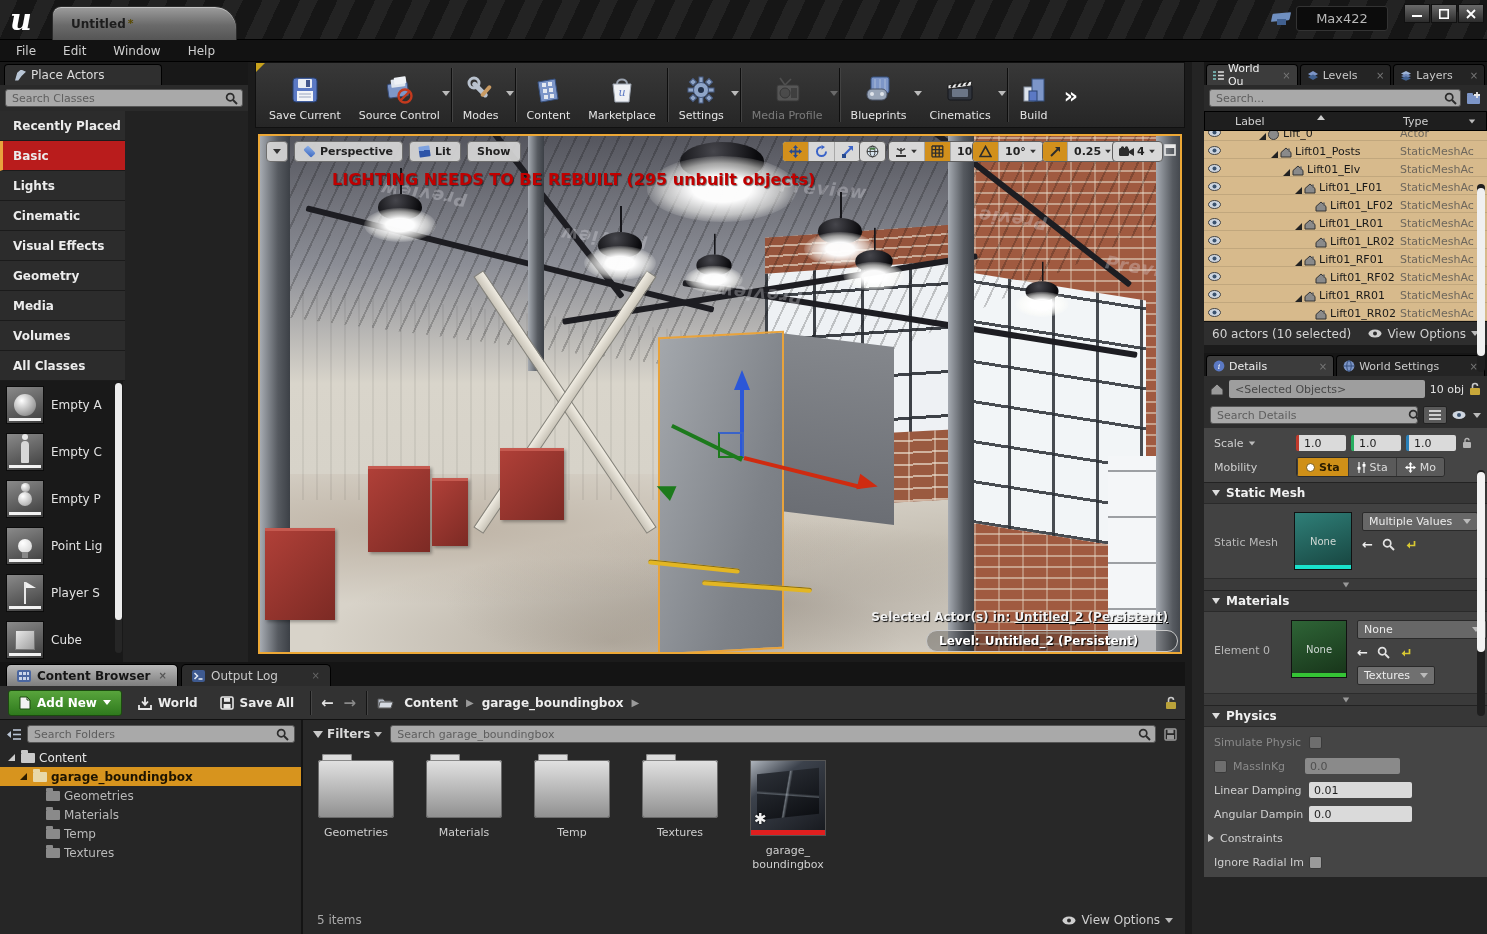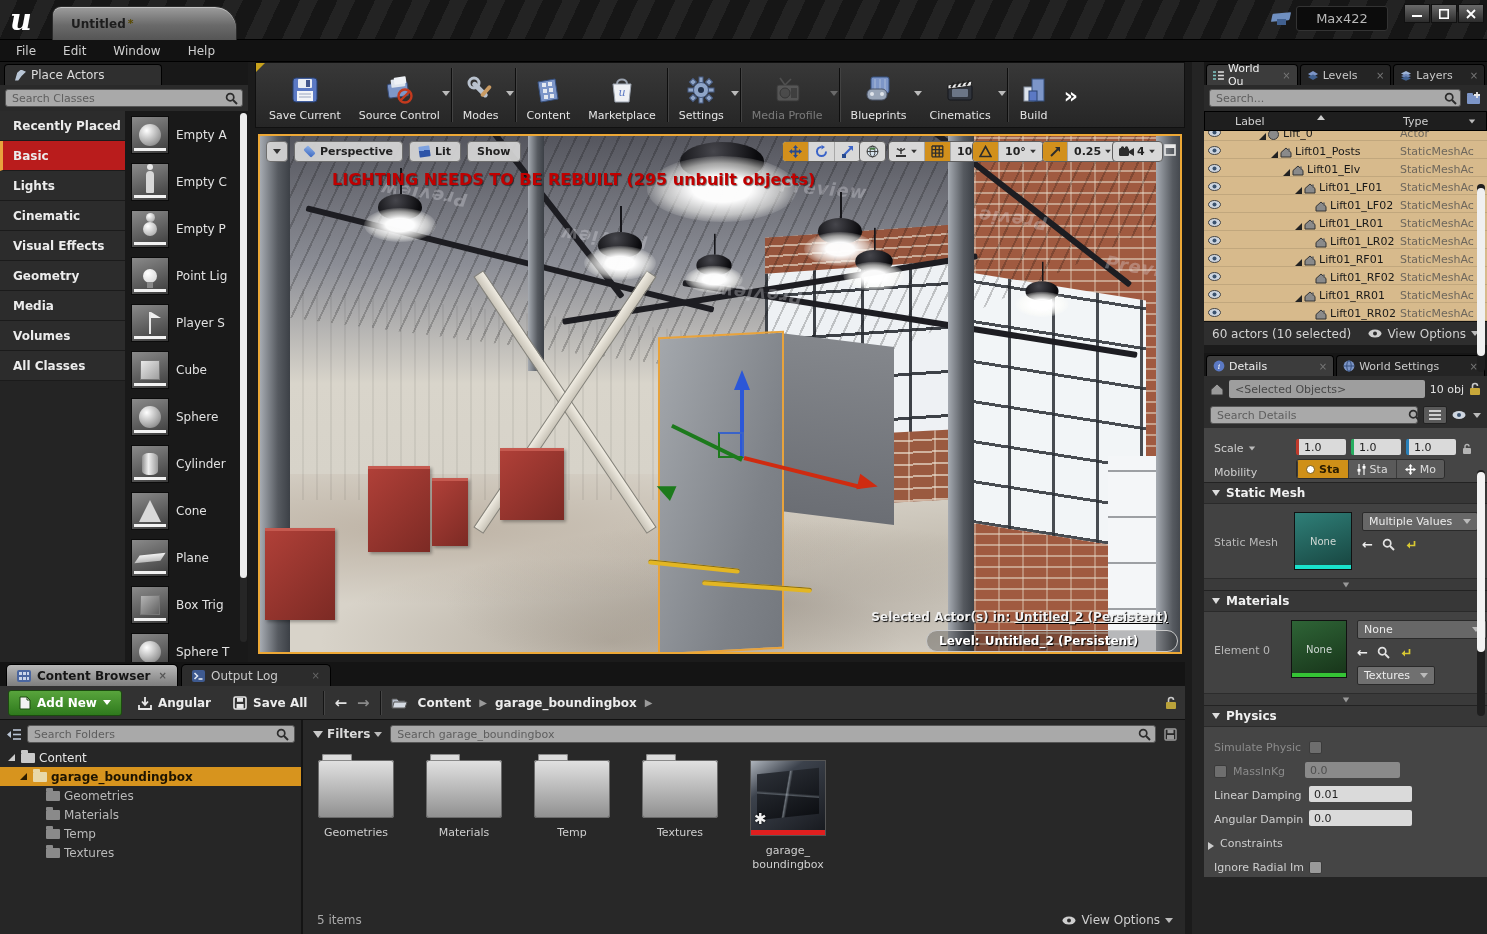--- a/index.html
+++ b/index.html
@@ -40,21 +40,21 @@
   .lp-tabs{ height:23px; background:#181818; display:flex; align-items:flex-end; }
   .lp-tab{ height:21px; background:#2f2f2f; border:1px solid #000; border-bottom:none;
     border-radius:4px 4px 0 0; display:flex; align-items:center; gap:5px; padding:0 10px;
     color:#dcdcdc; font-size:12px; margin-left:4px; width:158px; }
   .leaf{ width:11px; height:11px; background:#b9c6d6; clip-path:polygon(0 100%,20% 30%,55% 0,100% 20%,60% 60%,30% 100%); }
   .lp-search-row{ height:26px; background:#2a2a2a; display:flex; align-items:center; padding:0 5px; }
   .ue-input{ flex:1; height:18px; background:#a9a9a9; border:1px solid #555; border-radius:3px;
     font-size:11px; color:#1f1f1f; padding:0 20px 0 6px; font-family:"DejaVu Sans",sans-serif; }
   .ue-input::placeholder{ color:#5e5e5e; }
   .mag-in{ position:absolute; right:10px; }
-  .lp-body{ position:absolute; left:0; top:49px; bottom:0; width:248px; display:flex; }
+  .lp-body{ position:absolute; left:0; top:49px; bottom:0; width:248px; display:flex;flex-direction:column; }
   .lp-cats{ width:125px; background:#242424; }
   .lp-cat{ height:30px; display:flex; align-items:center; padding-left:13px; color:#ececec;
     font-weight:bold; font-size:12px; border-bottom:1px solid #1b1b1b; background:#2c2c2c; }
   .lp-cat.sel{ background:#b91c1c; border-left:3px solid #e8a33d; padding-left:10px; }
   .lp-items{ position:relative; width:123px; background:#191919; overflow:hidden; }
   .lp-item{ height:47px; display:flex; align-items:center; gap:7px; padding-left:6px; }
   .thumb{ width:38px; height:38px; background:linear-gradient(160deg,#8a8a8a,#3c3c3c);
     border:1px solid #0c0c0c; position:relative; display:flex; align-items:center; justify-content:center; }
   .thumb::after{ content:""; position:absolute; left:2px; right:2px; bottom:2px; height:3px; background:#f2f2f2; }
   .lp-item .lbl{ color:#e2e2e2; font-size:12px; white-space:nowrap; }
@@ -191,21 +191,21 @@
   .view-opts{ margin-left:auto; display:flex; align-items:center; gap:5px; color:#cfcfcf; }
 
   .dt-idrow{ height:26px; background:#2d2d2d; display:flex; align-items:center; gap:5px; padding:0 6px; }
   .dt-selbox{ flex:1; height:18px; background:#9e9e9e; border-radius:2px; color:#484848; font-size:11px;
     display:flex; align-items:center; padding-left:6px; }
   .dt-search{ height:26px; background:#2d2d2d; display:flex; align-items:center; gap:5px; padding:0 6px; position:relative; }
   .gridbtn{ width:24px; height:18px; background:#5a5a5a; border:1px solid #222; border-radius:2px;
     display:flex; align-items:center; justify-content:center; }
   .gridglyph{ width:12px; height:10px; background:repeating-linear-gradient(0deg,#cfcfcf 0 2px,transparent 2px 4px); }
   .props{ background:#454545; padding:3px 0; }
-  .prow{ display:flex; align-items:flex-end; height:24px; padding-left:10px; }
+  .prow{ display:flex; align-items:center; height:24px; padding-left:10px; }
   .prow .plab{ width:82px; color:#cfcfcf; font-size:11px; white-space:nowrap; overflow:hidden; display:flex; align-items:center; gap:4px; }
   .prow .plab.dis{ color:#8b8b8b; }
   .valbox{ height:16px; background:#dadada; border-radius:2px; color:#1e1e1e; font-size:11px;
     display:flex; align-items:center; padding:0 5px; }
   .valbox.dis{ background:#8a8a8a; color:#4f4f4f; }
   .mob-seg{ display:flex; height:20px; border-radius:3px; overflow:hidden; border:1px solid #2c2c2c; }
   .mob-opt{ display:flex; align-items:center; gap:4px; padding:0 8px; background:#5a5a5a; color:#ddd;
     font-size:11px; border-left:1px solid #3a3a3a; }
   .mob-opt.on{ background:#cf9018; color:#2b1d00; font-weight:bold; }
   .sect-h{ height:22px; background:#373737; border-top:1px solid #222; border-bottom:1px solid #2a2a2a;
@@ -1198,21 +1198,21 @@
             <path d="M8 1 V4 H11" fill="none" stroke="#1c4a10"></path>
           </svg>
         <span>Add New</span>
         <span class="caret" style="border-top-color:#fff;"></span>
         </div>
       <div class="tb2-btn">
         <svg width="14" height="14" viewBox="0 0 14 14">
             <path d="M7 1 V8 M4 5.5 L7 8.8 L10 5.5" fill="none" stroke="#e8e8e8" stroke-width="1.8"></path>
             <path d="M1 9 V13 H13 V9" fill="none" stroke="#e8e8e8" stroke-width="1.8"></path>
           </svg>
-        <span>Angular</span>
+        <span>World</span>
         </div>
       <div class="tb2-btn">
         <svg width="14" height="14" viewBox="0 0 14 14">
             <rect x="1" y="1" width="12" height="12" rx="1.5" fill="none" stroke="#e8e8e8" stroke-width="1.6"></rect>
             <rect x="4" y="1.8" width="6" height="4" fill="#e8e8e8"></rect>
             <rect x="3.6" y="8" width="7" height="4.6" fill="#e8e8e8"></rect>
           </svg>
         <span>Save All</span>
         </div>
       <div style="width:1px;height:24px;background:#141414;box-shadow:1px 0 0 #454545;"></div>

